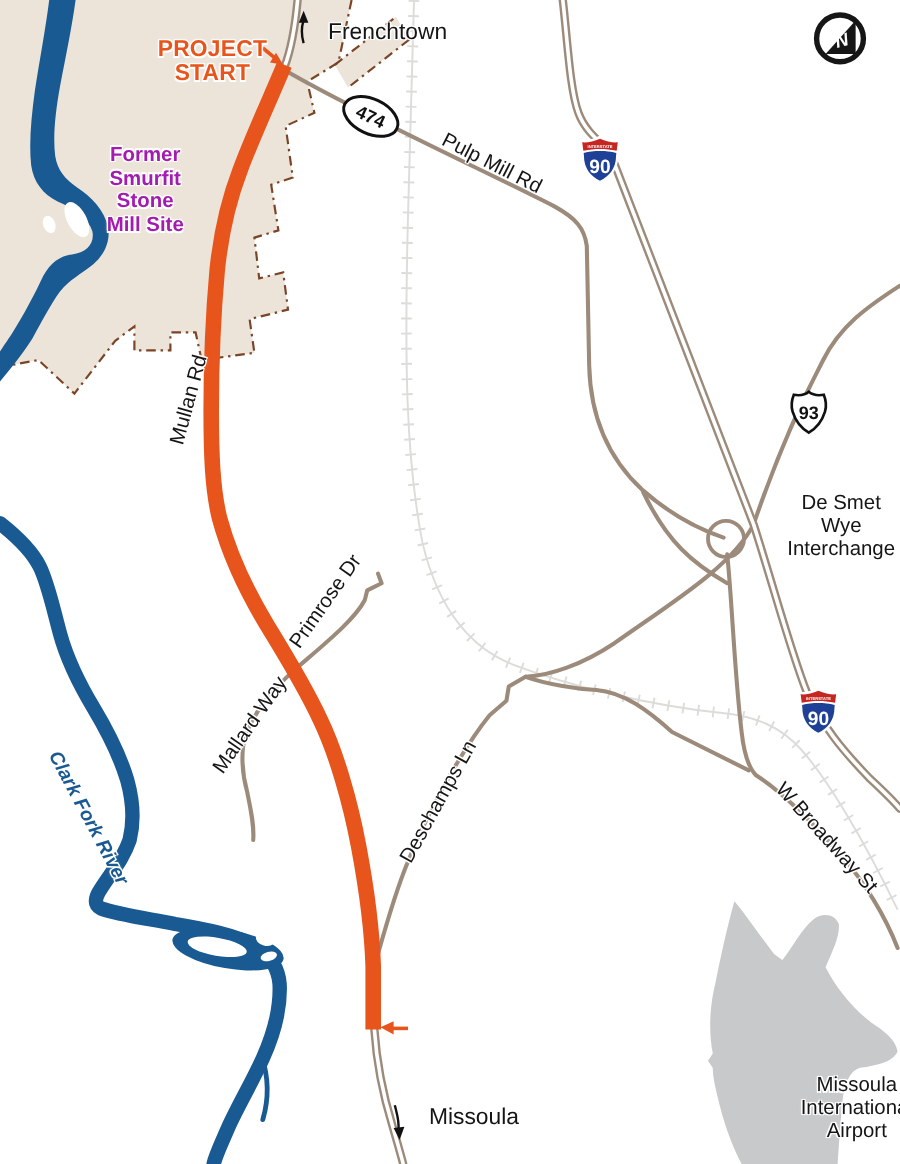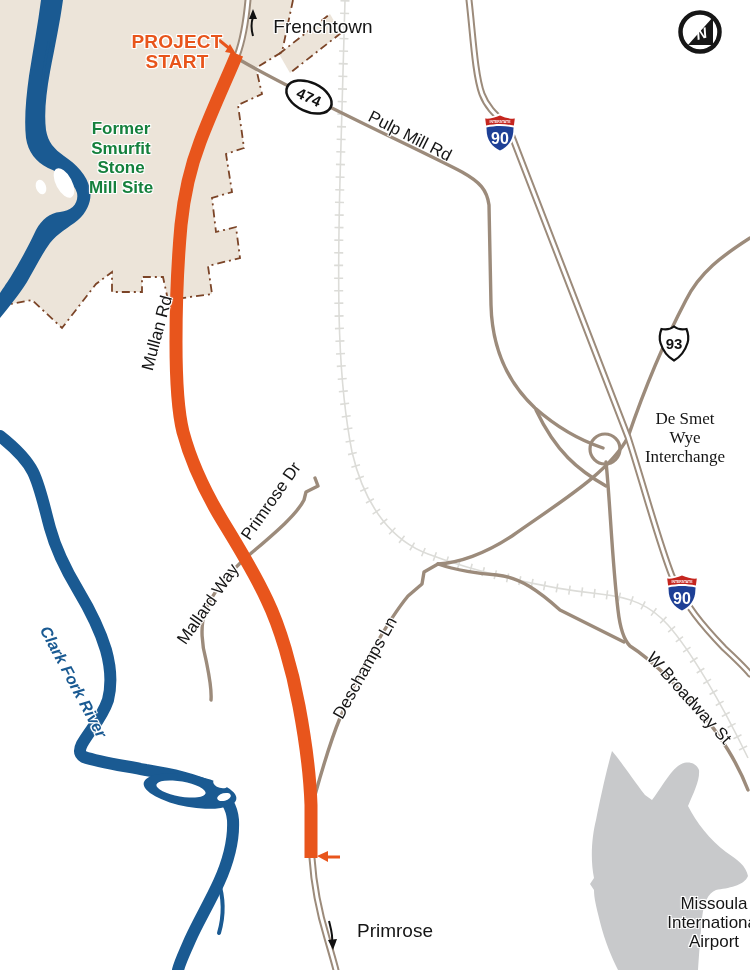--- a/index.html
+++ b/index.html
@@ -23,21 +23,21 @@
   .lbl{
     position:absolute;transform:translate(-50%,-50%);
     color:var(--ink);font-size:17px;line-height:1.12;text-align:center;white-space:nowrap;
     text-shadow:-1px -1px 0 #fff,1px -1px 0 #fff,-1px 1px 0 #fff,1px 1px 0 #fff,0 0 3px #fff;
     pointer-events:none;
   }
   .wrap{white-space:normal;}
   .place{font-size:19px;padding-left:40px;}
   .marker{color:var(--orange);font-weight:800;font-size:19px;letter-spacing:.2px;}
   .marker.end{font-size:20px;}
-  .mill{color:#15803d;font-weight:700;line-height:1.15;}
+  .mill{color:#a21caf;font-weight:700;line-height:1.15;}
   .river-lbl{color:var(--river);font-style:italic;font-weight:600;font-size:16px;}
   .rot27{transform:translate(-50%,-50%) rotate(27deg);}
   .rotm75{transform:translate(-50%,-50%) rotate(-75deg);}
   .rotm55{transform:translate(-50%,-50%) rotate(-55deg);}
   .rotm61{transform:translate(-50%,-50%) rotate(-61deg);}
   .rot62{transform:translate(-50%,-50%) rotate(62deg);}
   .rot48{transform:translate(-50%,-50%) rotate(48deg);}
 </style>
 </head>
 <body>
@@ -162,21 +162,21 @@
     <path d="M-12,13 L13,-15 L13,13 Z" fill="#161616"></path>
     <text x="1" y="7" text-anchor="middle" transform="rotate(-15)" font-family="Liberation Sans, sans-serif" font-size="15" font-weight="700" font-style="italic" fill="#fff">N</text>
   </g>
 </svg>
 
   <div class="lbl place" style="left:303px;top:27px;">Frenchtown</div>
   <div class="lbl marker wrap" style="left:177px;top:52px;width:104px;line-height:1.05;">PROJECT START</div>
   <div class="lbl rot27" style="left:410px;top:136px;">Pulp Mill Rd</div>
   <div class="lbl mill wrap" style="left:121px;top:158px;width:76px;">Former Smurfit Stone Mill Site</div>
   <div class="lbl rotm75" style="left:157px;top:333px;">Mullan Rd</div>
-  <div class="lbl wrap" style="left:685px;top:438px;width:92px;font-family:Liberation Serif, serif;">De Smet Wye Interchange</div>
+  <div class="lbl wrap" style="left:701px;top:438px;width:92px;">De Smet Wye Interchange</div>
   <div class="lbl rotm55" style="left:271px;top:501px;">Primrose Dr</div>
   <div class="lbl rotm55" style="left:208px;top:604px;">Mallard Way</div>
   <div class="lbl rotm61" style="left:365px;top:668px;">Deschamps Ln</div>
   <div class="lbl river-lbl rot62" style="left:73px;top:682px;">Clark Fork River</div>
   <div class="lbl rot48" style="left:689px;top:698px;">W Broadway St</div>
-  <div class="lbl place" style="left:375px;top:931px;">Primrose</div>
+  <div class="lbl place" style="left:375px;top:931px;">Missoula</div>
   <div class="lbl wrap" style="left:714px;top:923px;width:106px;">Missoula International Airport</div>
 </div>
 
 </body></html>

